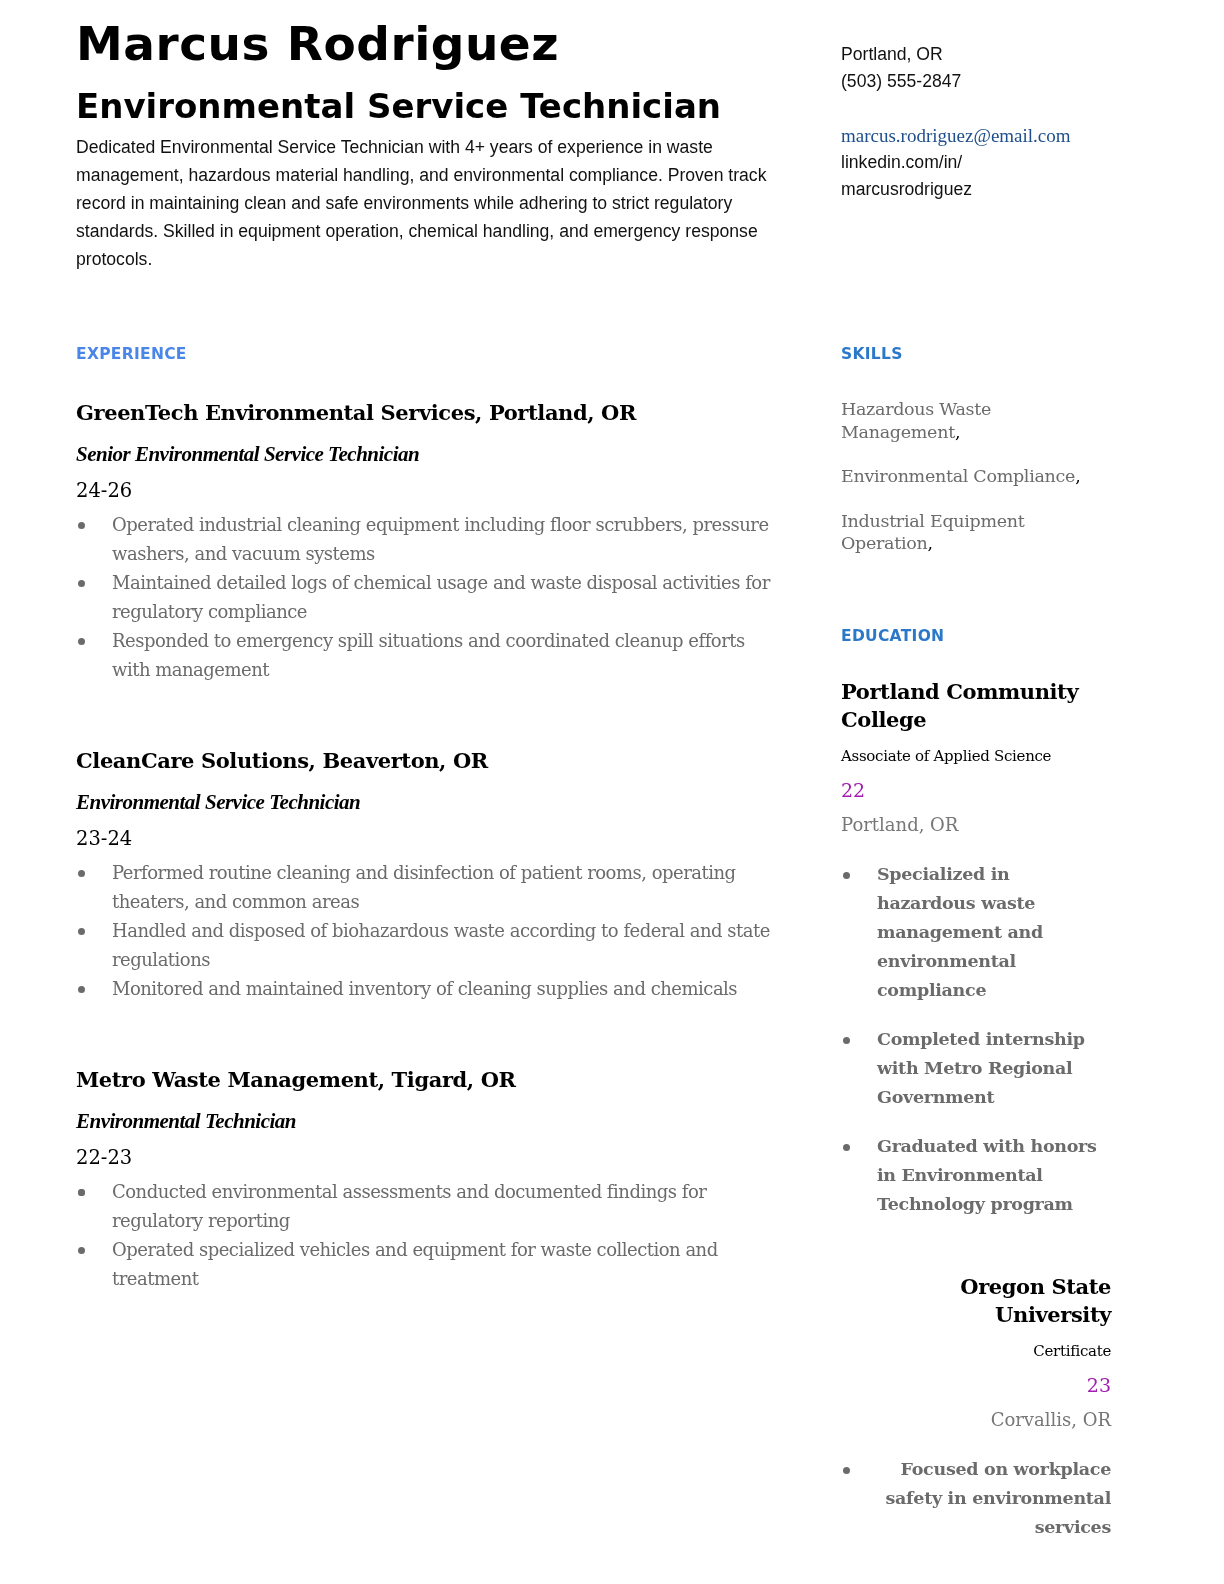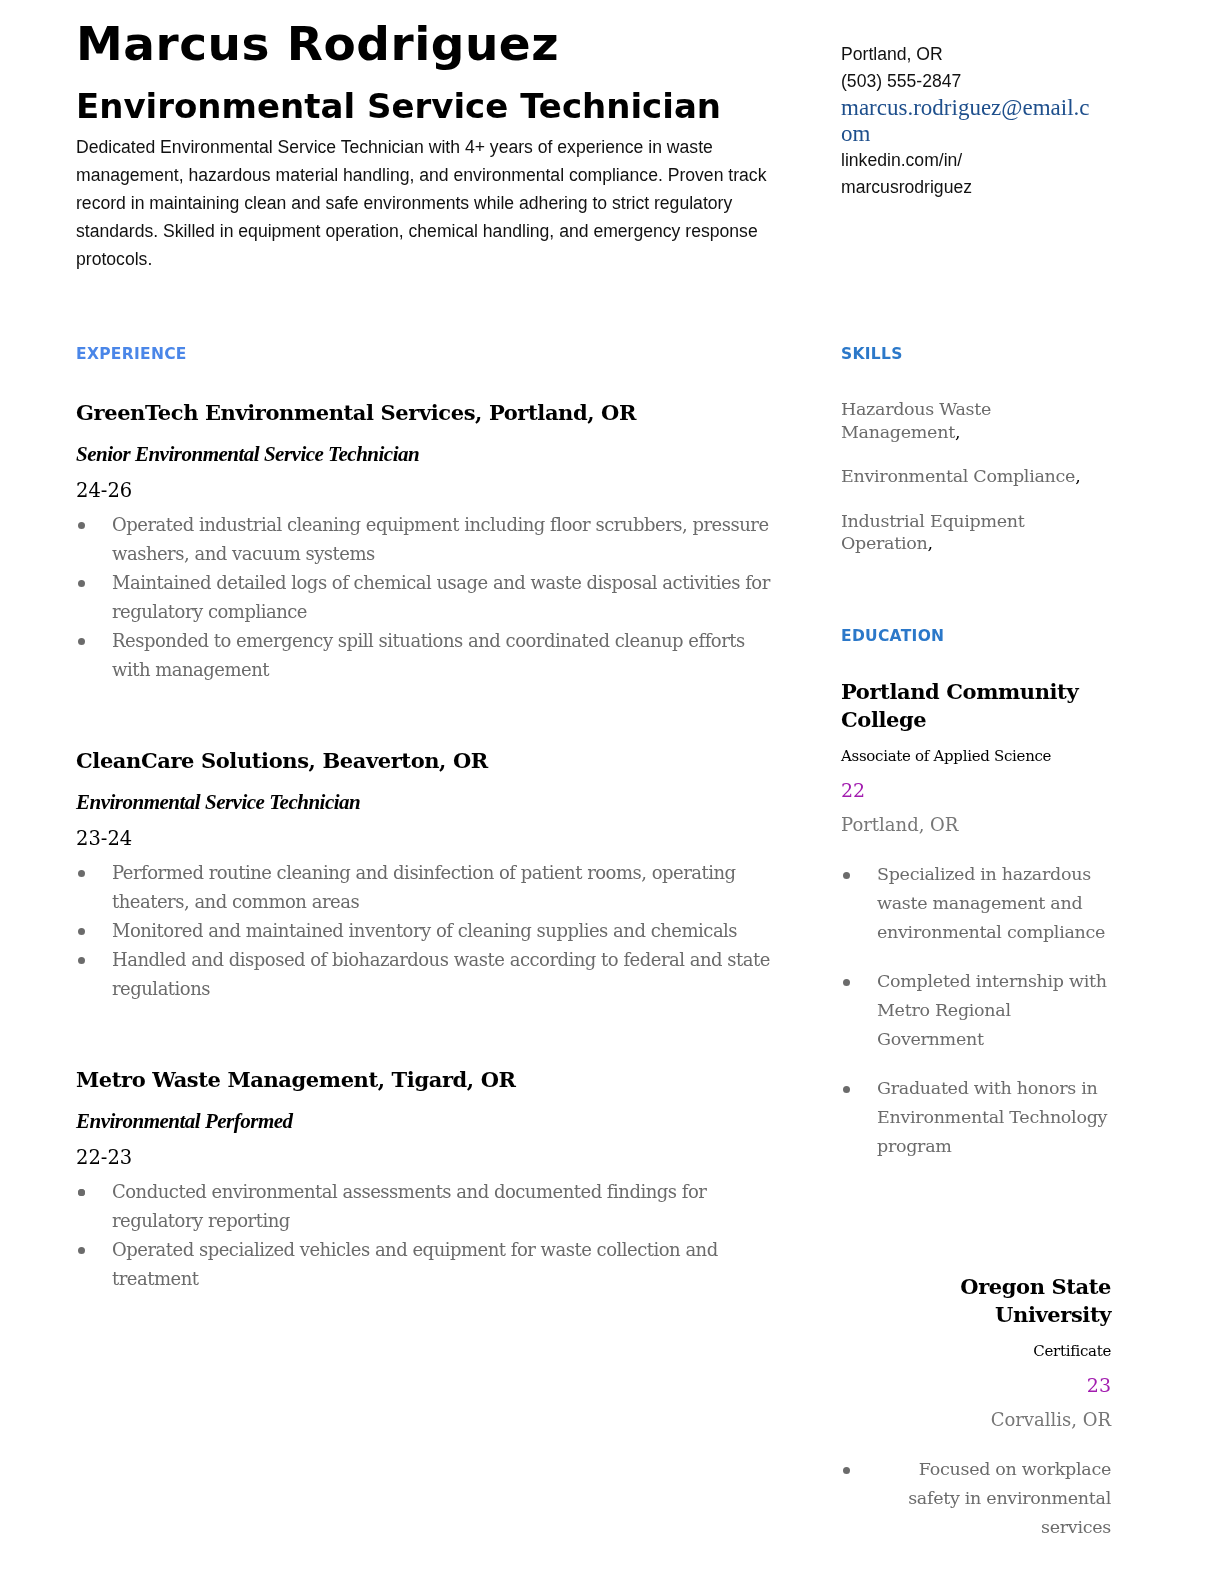--- a/index.html
+++ b/index.html
@@ -22,22 +22,22 @@
     font-family: "Liberation Sans", sans-serif; font-size: 17.6px;
     line-height: 28px; color: #111;
   }
 
   
   .contact {
     position: absolute; left: 841px; top: 41px; width: 260px;
     font-family: "Liberation Sans", sans-serif; font-size: 17.6px; line-height: 27px; color: #111;
   }
   .contact .email {
-    font-family: "Liberation Serif", serif; font-size: 23px; color: #1e4f8c;
-    word-break: break-all; line-height: 26px; text-decoration: none; display: block;
+    font-family: "Liberation Serif", serif; font-size: 19px; color: #1e4f8c;
+    word-break: break-all; line-height: 26px; text-decoration: none; display: block; margin-top: 28px;
   }
 
   
   .section-heading {
     position: absolute; font-family: "DejaVu Sans", sans-serif;
     font-weight: bold; font-size: 15.5px; letter-spacing: 0.3px;
   }
   #exp-heading { left: 76px; top: 345px; color: #4a86e8; }
   #skills-heading { left: 841px; top: 345px; color: #2b78c9; }
   #edu-heading { left: 841px; top: 627px; color: #2b78c9; }
@@ -88,21 +88,21 @@
   }
   .edu .year {
     font-family: "DejaVu Serif", serif; font-size: 19px; line-height: 26px; margin-top: 8px; color: #a21caf;
   }
   .edu .loc {
     font-family: "DejaVu Serif", serif; font-size: 18px; line-height: 26px; margin-top: 9px; color: #777;
   }
   .edu ul { list-style: none; margin-top: 22px; }
   .edu li {
     position: relative; padding-left: 36px; margin-bottom: 20px;
-    font-family: "DejaVu Serif", serif; font-weight: normal; font-size: 17.5px;
+    font-family: "DejaVu Serif", serif; font-weight: bold; font-size: 17.5px;
     line-height: 29px; color: #6b6b6b; letter-spacing: -0.3px;
   }
   .edu li .bullet { top: 12px; }
 </style>
 </head>
 <body>
 
 <h1 class="name">Marcus Rodriguez</h1>
 <h2 class="job-title">Environmental Service Technician</h2>
 <p class="summary">Dedicated Environmental Service Technician with 4+ years of experience in waste management, hazardous material handling, and environmental compliance. Proven track record in maintaining clean and safe environments while adhering to strict regulatory standards. Skilled in equipment operation, chemical handling, and emergency response protocols.</p>
@@ -129,28 +129,28 @@
     <li><span class="bullet"></span><span>Responded to emergency spill situations and coordinated cleanup efforts with management</span></li>
   </ul>
 </div>
 
 <div class="job" style="top:746px;">
   <div class="company">CleanCare Solutions, Beaverton, OR</div>
   <div class="role">Environmental Service Technician</div>
   <div class="dates">23-24</div>
   <ul>
     <li><span class="bullet"></span><span>Performed routine cleaning and disinfection of patient rooms, operating theaters, and common areas</span></li>
+    <li><span class="bullet"></span><span>Handled and disposed of biohazardous waste according to federal and state regulations</span></li>
     <li><span class="bullet"></span><span>Monitored and maintained inventory of cleaning supplies and chemicals</span></li>
-    <li><span class="bullet"></span><span>Handled and disposed of biohazardous waste according to federal and state regulations</span></li>
   </ul>
 </div>
 
 <div class="job" style="top:1065px;">
   <div class="company">Metro Waste Management, Tigard, OR</div>
-  <div class="role">Environmental Performed</div>
+  <div class="role">Environmental Technician</div>
   <div class="dates">22-23</div>
   <ul>
     <li><span class="bullet"></span></li>
     <li><span class="bullet"></span><span>Conducted environmental assessments and documented findings for regulatory reporting</span></li>
     <li><span class="bullet"></span><span>Operated specialized vehicles and equipment for waste collection and treatment</span></li>
   </ul>
 </div>
 
 <div class="section-heading" id="skills-heading">SKILLS</div>
 <div class="skills">

